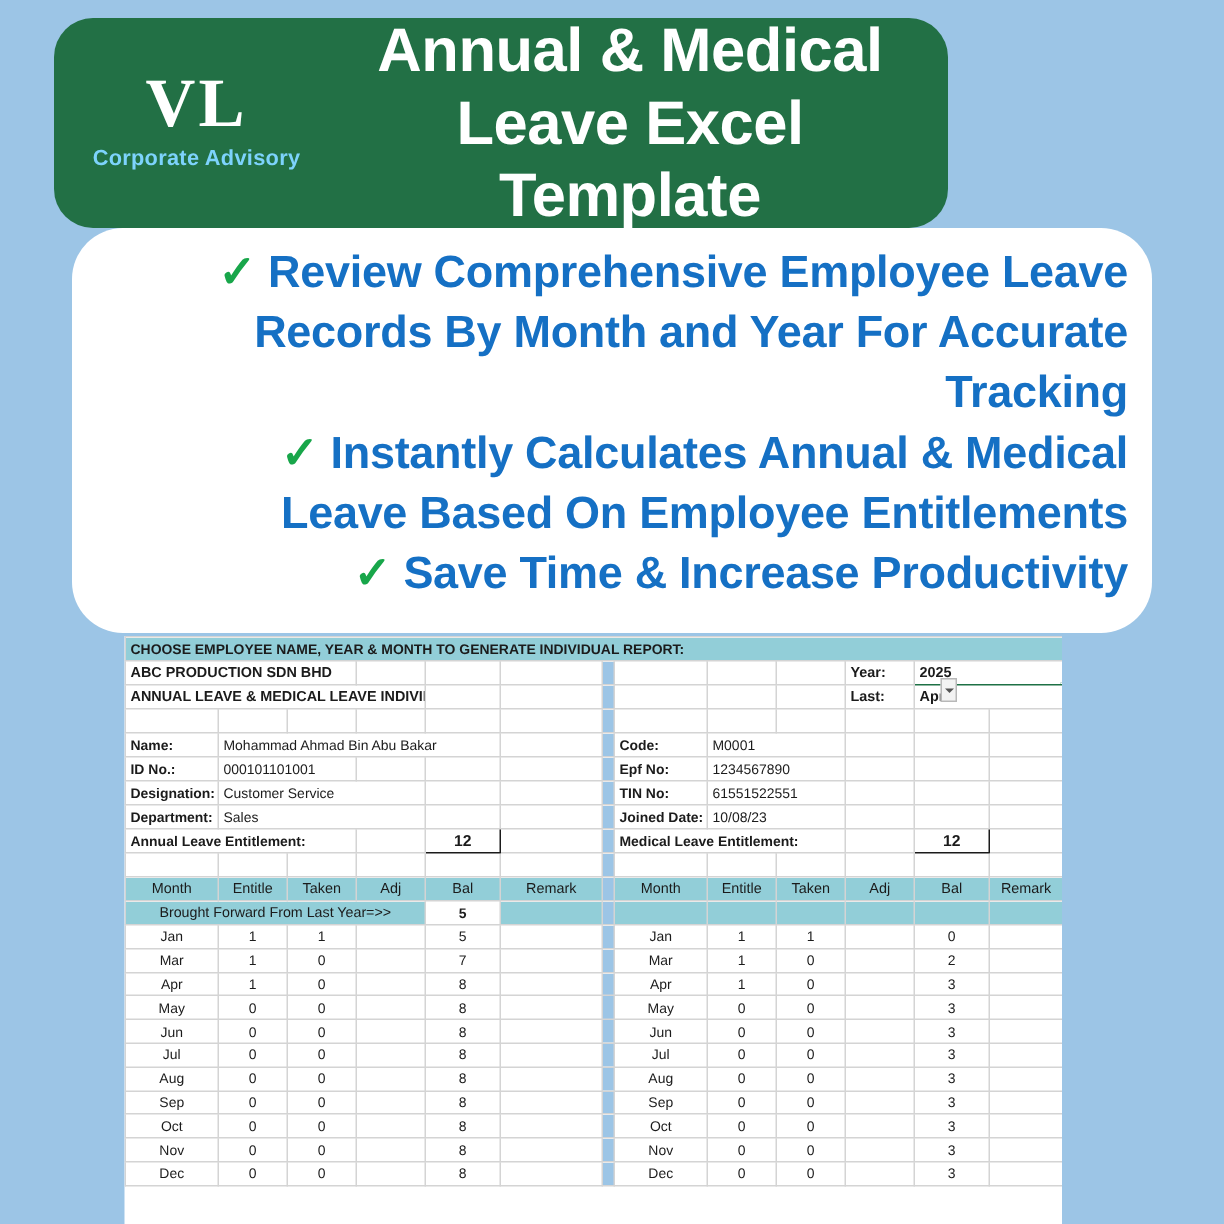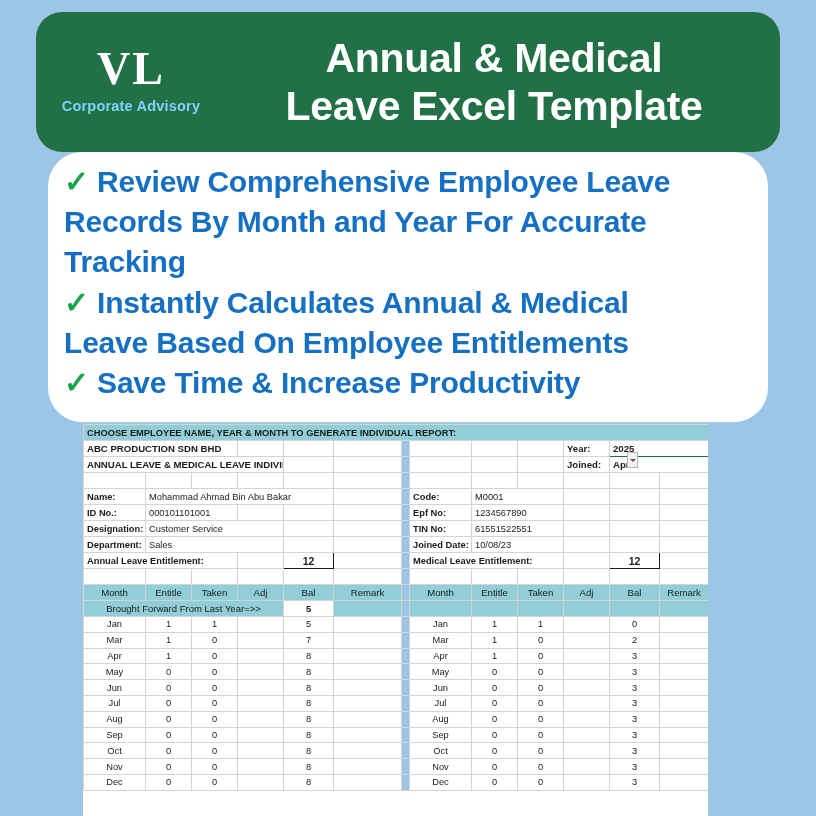--- a/index.html
+++ b/index.html
@@ -6,21 +6,21 @@
   body{
     width:816px;height:816px;
     background:#9cc5e6;
     font-family:"Liberation Sans", sans-serif;
     overflow:hidden;
     position:relative;
   }
 
   
   .banner{
-    position:absolute;left:36px;top:12px;width:744px;height:140px;
+    position:absolute;left:36px;top:12px;width:596px;height:140px;
     background:#227045;border-radius:26px;
     display:flex;align-items:center;
   }
   .logo{
     width:190px;flex:0 0 190px;
     display:flex;flex-direction:column;align-items:center;justify-content:center;
     margin-top:-4px;
   }
   .logo-mark{
     font-family:"Liberation Serif", serif;
@@ -35,21 +35,21 @@
     flex:1;color:#ffffff;font-weight:700;font-size:41px;line-height:1.18;
     text-align:center;padding-right:18px;letter-spacing:-.3px;
   }
   .banner-title span{display:block;}
 
   
   .bullets{
     position:absolute;left:48px;top:152px;width:720px;height:270px;
     background:#ffffff;border-radius:34px;
     padding:10px 16px 0 16px;box-sizing:border-box;
-    text-align:left;
+    text-align:right;
   }
   .bullet-line{
     color:#1570c4;font-weight:700;font-size:30px;line-height:1.34;
     letter-spacing:-.2px;
   }
   .tick{color:#18a64a;font-weight:700;}
 
   
   .sheet{
     position:absolute;left:83px;top:424px;width:625px;height:392px;
@@ -172,21 +172,21 @@
     </tr>
 
     <tr class="title-row">
       <td colspan="4">ANNUAL LEAVE &amp; MEDICAL LEAVE INDIVIDUAL REPORT</td>
       <td></td>
       <td></td>
       <td class="gap-col"></td>
       <td></td>
       <td></td>
       <td></td>
-      <td class="b">Joined:</td>
+      <td class="b">Last:</td>
       <td class="b" colspan="2">Apr</td>
     </tr>
 
     <tr>
       <td></td>
           <td></td>
       <td></td>
           <td></td>
       <td></td>
           <td></td>

